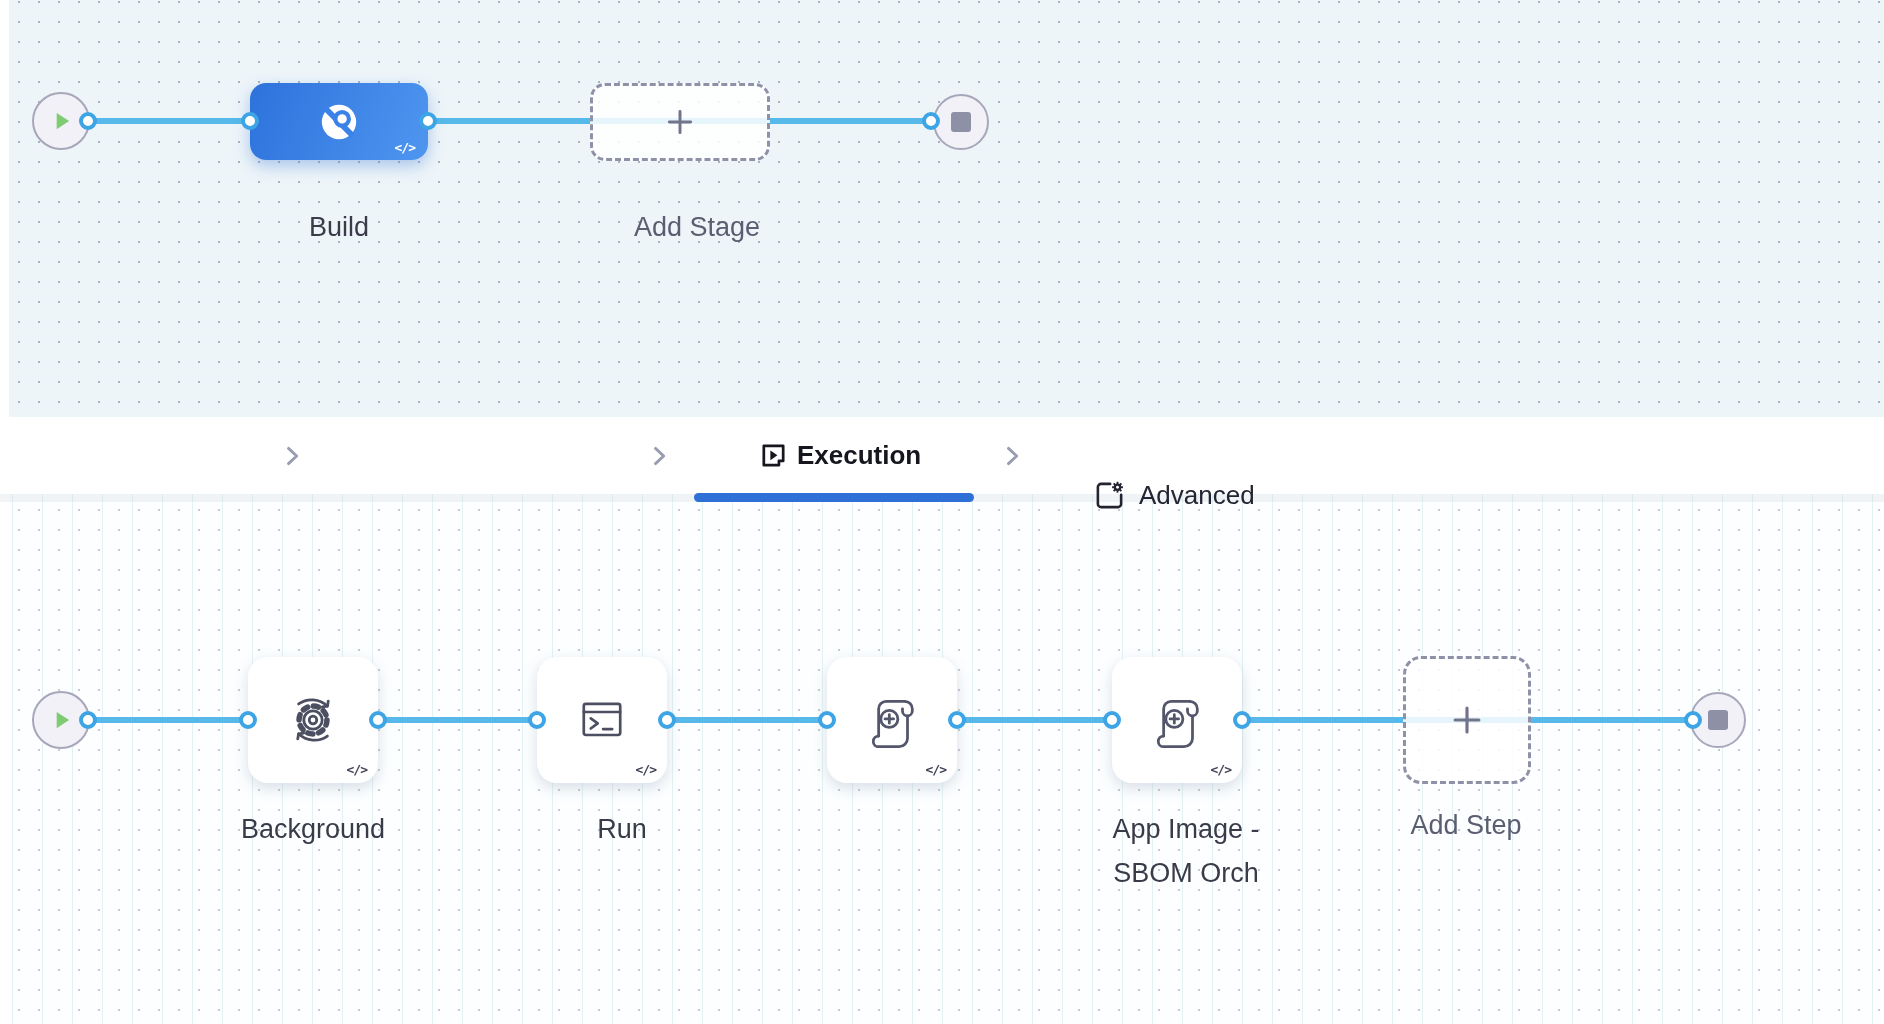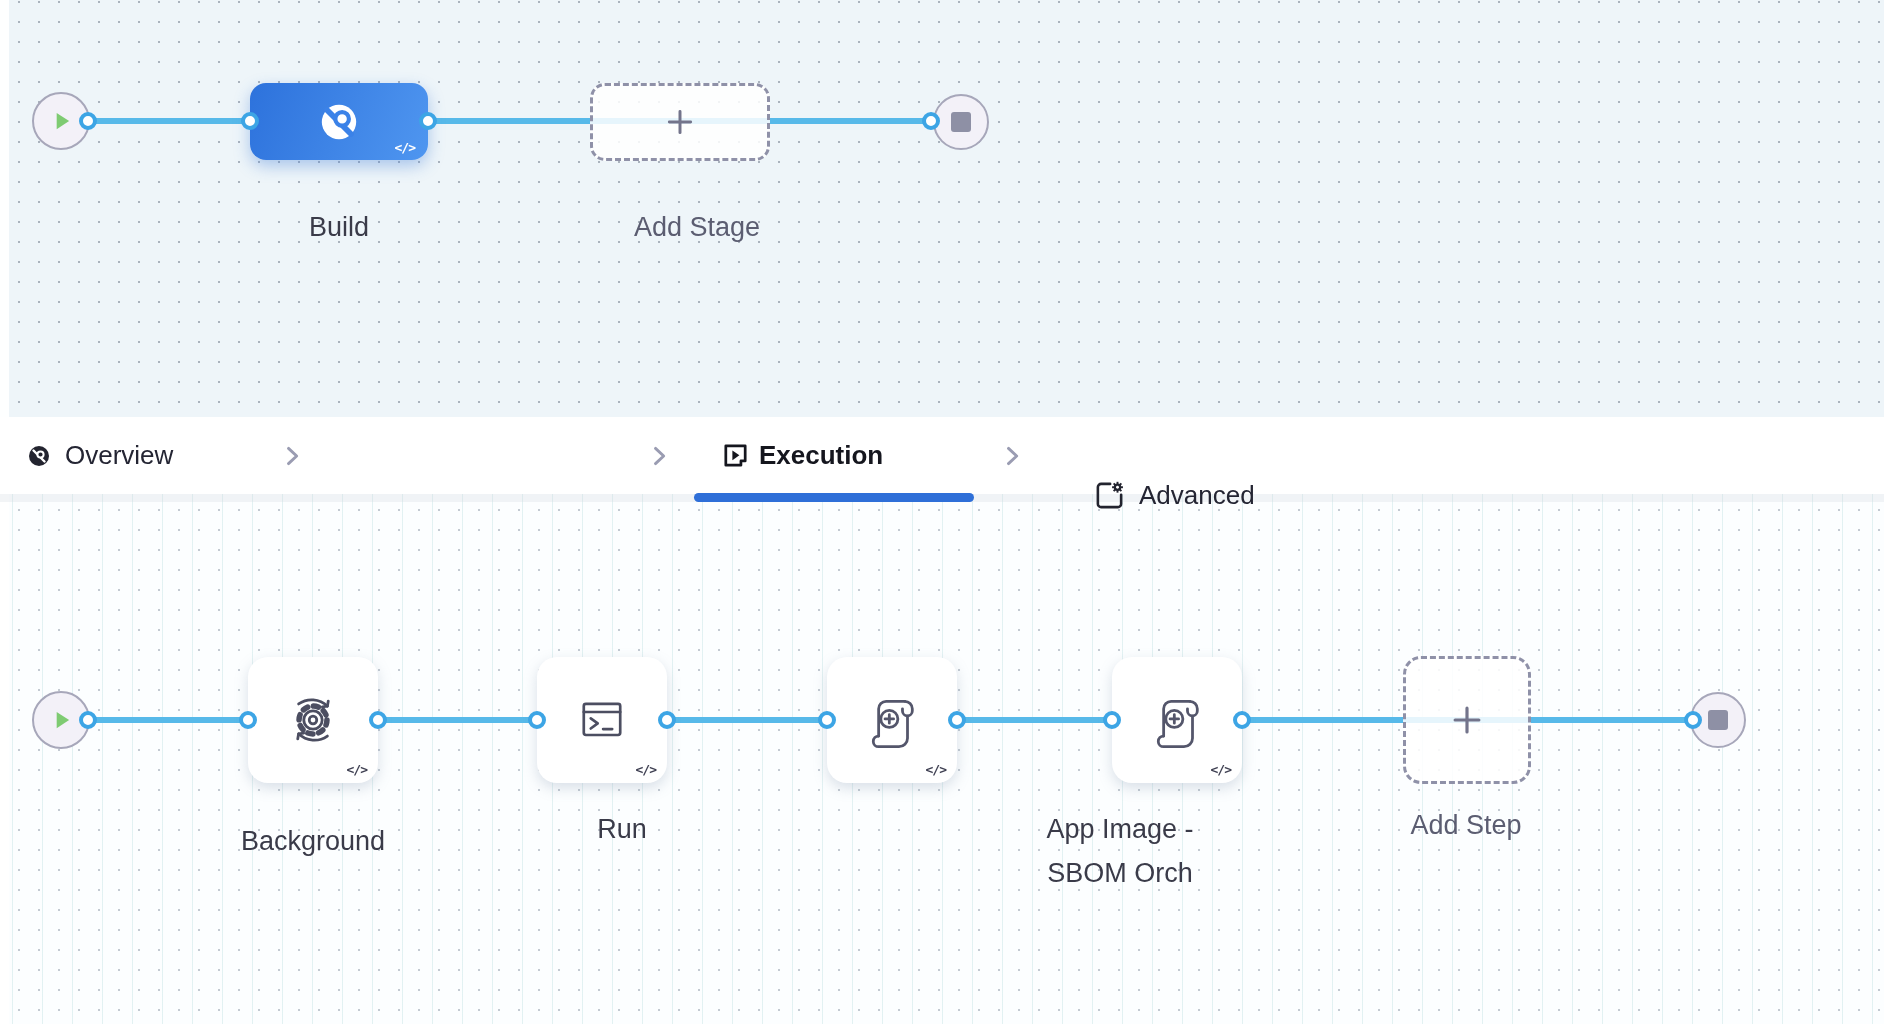--- a/index.html
+++ b/index.html
@@ -111,43 +111,35 @@
     <div class="port" style="left:922px; top:112px;"></div>
 
     <div class="node-label" style="left:239px; top:206px;">Build</div>
     <div class="node-label muted" style="left:560px; top:206px;text-align:right;">Add Stage</div>
   </section>
 
   <nav class="tab-bar">
     <div class="track"></div>
     <div class="tab-underline"></div>
 
-    <div class="tab" style="left:27px;">
-      <svg width="24" height="24" viewBox="0 0 24 24">
-        <circle cx="12" cy="12" r="10" fill="#23242f"></circle>
-        <path d="M6.5 6.5 L17.5 17.5" stroke="#ffffff" stroke-width="2.4" stroke-linecap="round"></path>
-        <circle cx="13.5" cy="10.5" r="3.1" fill="#23242f" stroke="#ffffff" stroke-width="2"></circle>
-      </svg>
-      <span class="tab-label">Overview</span>
-    </div>
 
     <div class="chevron-sep" style="left:278px;">
       <svg width="28" height="28" viewBox="0 0 24 24">
         <path d="M9 5.5 L16 12 L9 18.5" fill="none" stroke="#9a9cb2" stroke-width="2.5" stroke-linecap="round" stroke-linejoin="round"></path>
       </svg>
     </div>
 
 
     <div class="chevron-sep" style="left:645px;">
       <svg width="28" height="28" viewBox="0 0 24 24">
         <path d="M9 5.5 L16 12 L9 18.5" fill="none" stroke="#9a9cb2" stroke-width="2.5" stroke-linecap="round" stroke-linejoin="round"></path>
       </svg>
     </div>
 
-    <div class="tab active" style="left:720px;gap:8px;">
+    <div class="tab active" style="left:758px;gap:8px;">
       <svg width="31" height="31" viewBox="0 0 24 24">
         <path d="M4.5 4.5 H19.5 V16.2 H16.2 V19.5 H4.5 Z" fill="none" stroke="#15161e" stroke-width="2.1" stroke-linejoin="round"></path>
         <path d="M9.6 8.2 L15 11.9 L9.6 15.6 Z" fill="#15161e"></path>
       </svg>
       <span class="tab-label">Execution</span>
     </div>
 
     <div class="chevron-sep" style="left:998px;">
       <svg width="28" height="28" viewBox="0 0 24 24">
         <path d="M9 5.5 L16 12 L9 18.5" fill="none" stroke="#9a9cb2" stroke-width="2.5" stroke-linecap="round" stroke-linejoin="round"></path>
@@ -246,19 +238,19 @@
     <div class="port" style="left:239px;  top:217px;"></div>
     <div class="port" style="left:369px;  top:217px;"></div>
     <div class="port" style="left:528px;  top:217px;"></div>
     <div class="port" style="left:658px;  top:217px;"></div>
     <div class="port" style="left:818px;  top:217px;"></div>
     <div class="port" style="left:948px;  top:217px;"></div>
     <div class="port" style="left:1103px; top:217px;"></div>
     <div class="port" style="left:1233px; top:217px;"></div>
     <div class="port" style="left:1684px; top:217px;"></div>
 
-    <div class="node-label" style="left:213px; top:314px;margin-top:12px;">Background</div>
+    <div class="node-label" style="left:213px; top:314px;">Background</div>
     <div class="node-label" style="left:522px; top:314px;">Run</div>
-    <div class="node-label" style="left:1020px; top:314px;">App Image - SBOM Orch</div>
+    <div class="node-label" style="left:1086px; top:314px;">App Image - SBOM Orch</div>
     <div class="node-label muted" style="left:1366px; top:310px;">Add Step</div>
   </section>
 
 </div>
 
 </body></html>

